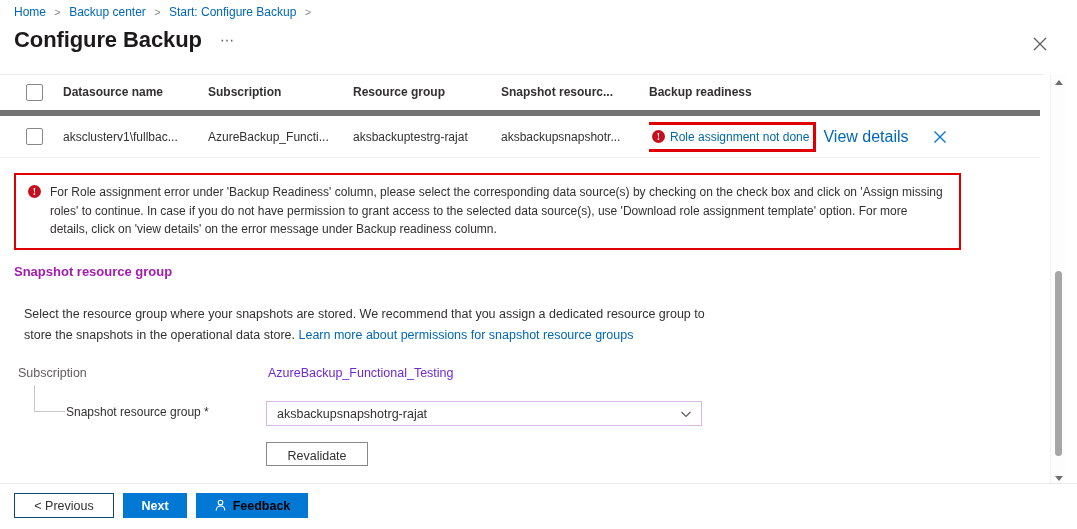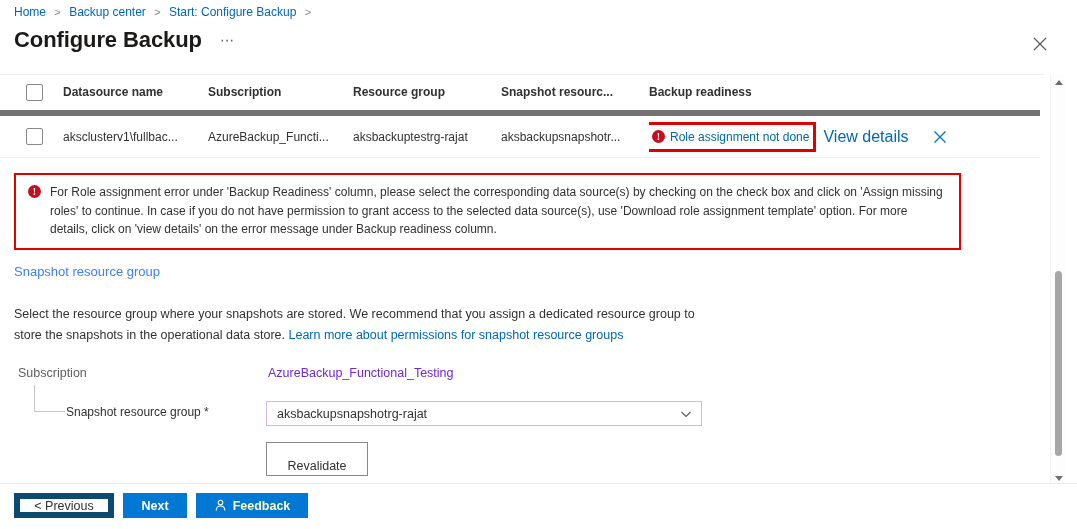--- a/index.html
+++ b/index.html
@@ -201,26 +201,26 @@
     line-height: 18.5px;
     color: #323130;
   }
 
   
   .sec-title {
     position: absolute;
     left: 14px;
     top: 190px;
     font-size: 13px;
-    font-weight: 400;
-    color: #3b82f6;
+    font-weight: 700;
+    color: #a21caf;
   }
   .sec-desc {
     position: absolute;
-    left: 14px;
+    left: 24px;
     top: 230px;
     width: 700px;
     font-size: 12.5px;
     line-height: 21px;
     color: #323130;
   }
   .sec-link {
     color: #0067b8;
     cursor: pointer;
   }
@@ -287,21 +287,21 @@
     top: 368px;
     width: 102px;
     height: 24px;
     box-sizing: border-box;
     border: 1px solid #8a8886;
     background: #fff;
     font-family: "Liberation Sans", sans-serif;
     font-size: 12.5px;
     color: #323130;
     cursor: pointer;
-    padding: 16px;
+    padding: 6px;
   }
 
   
   .scrollbar {
     position: absolute;
     right: 12px;
     top: 75px;
     width: 15px;
     height: 410px;
     background: #fdfdfd;
@@ -362,36 +362,36 @@
     font-size: 12.5px;
     cursor: pointer;
     box-sizing: border-box;
     display: inline-flex;
     align-items: center;
     justify-content: center;
     padding: 0 12px;
   }
   .btn-prev {
     width: 100px;
-    border: 6px solid #0c4a6e;
+    border: 1px solid #0c4a6e;
     background: #fff;
     color: #323130;
   }
   .btn-next {
     width: 64px;
     border: 1px solid #0078d4;
     background: #0078d4;
     color: #fff;
     font-weight: 600;
   }
   .btn-feedback {
     width: 112px;
     border: 1px solid #0078d4;
     background: #0078d4;
-    color: #fef9c3;
+    color: #000000;
     font-weight: 600;
     gap: 6px;
   }
   .feedback-icon {
     width: 13px;
     height: 13px;
     flex: 0 0 13px;
   }
 </style>
 </head>

